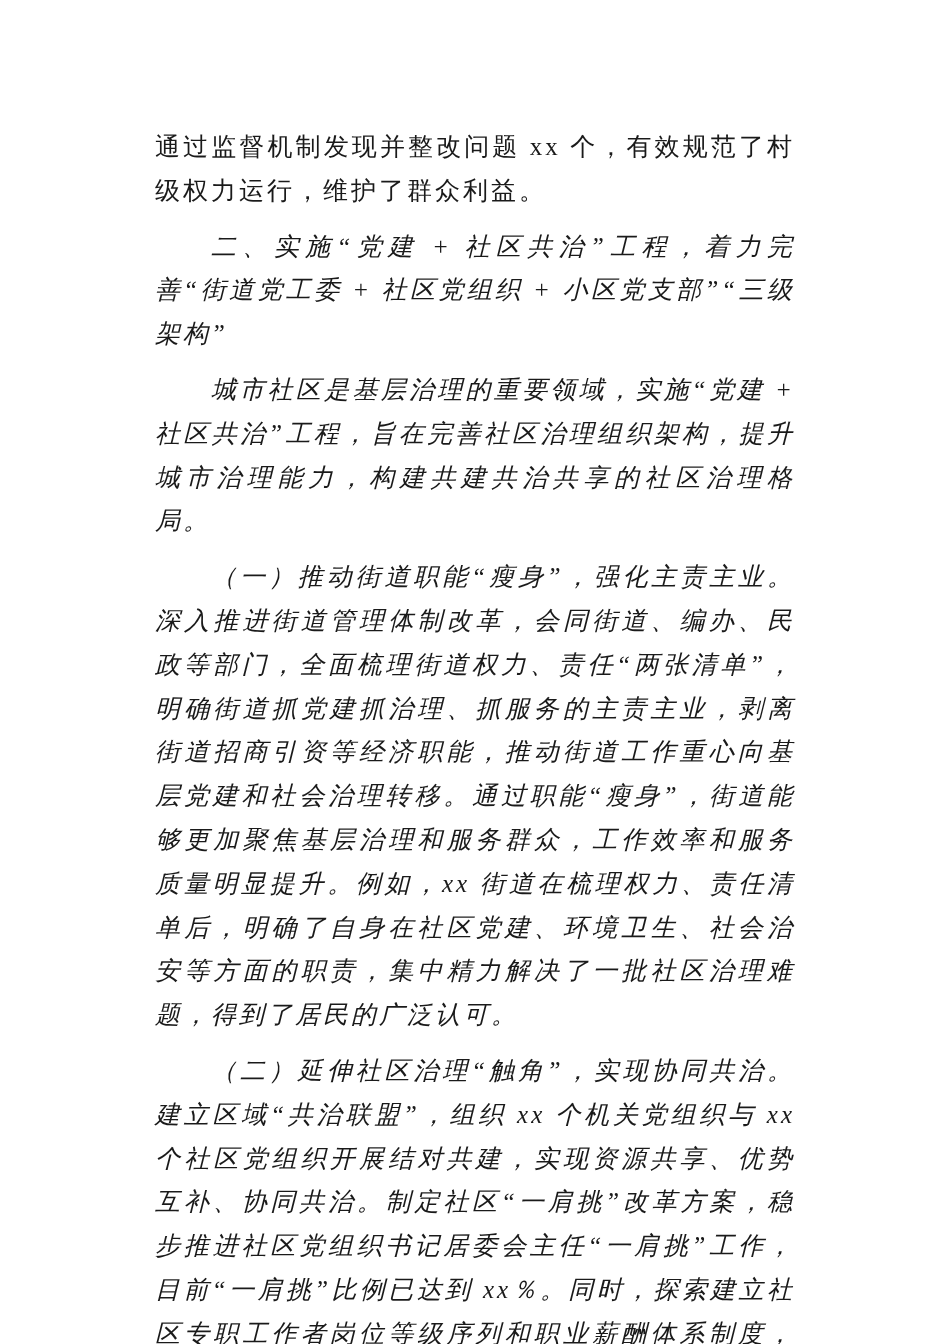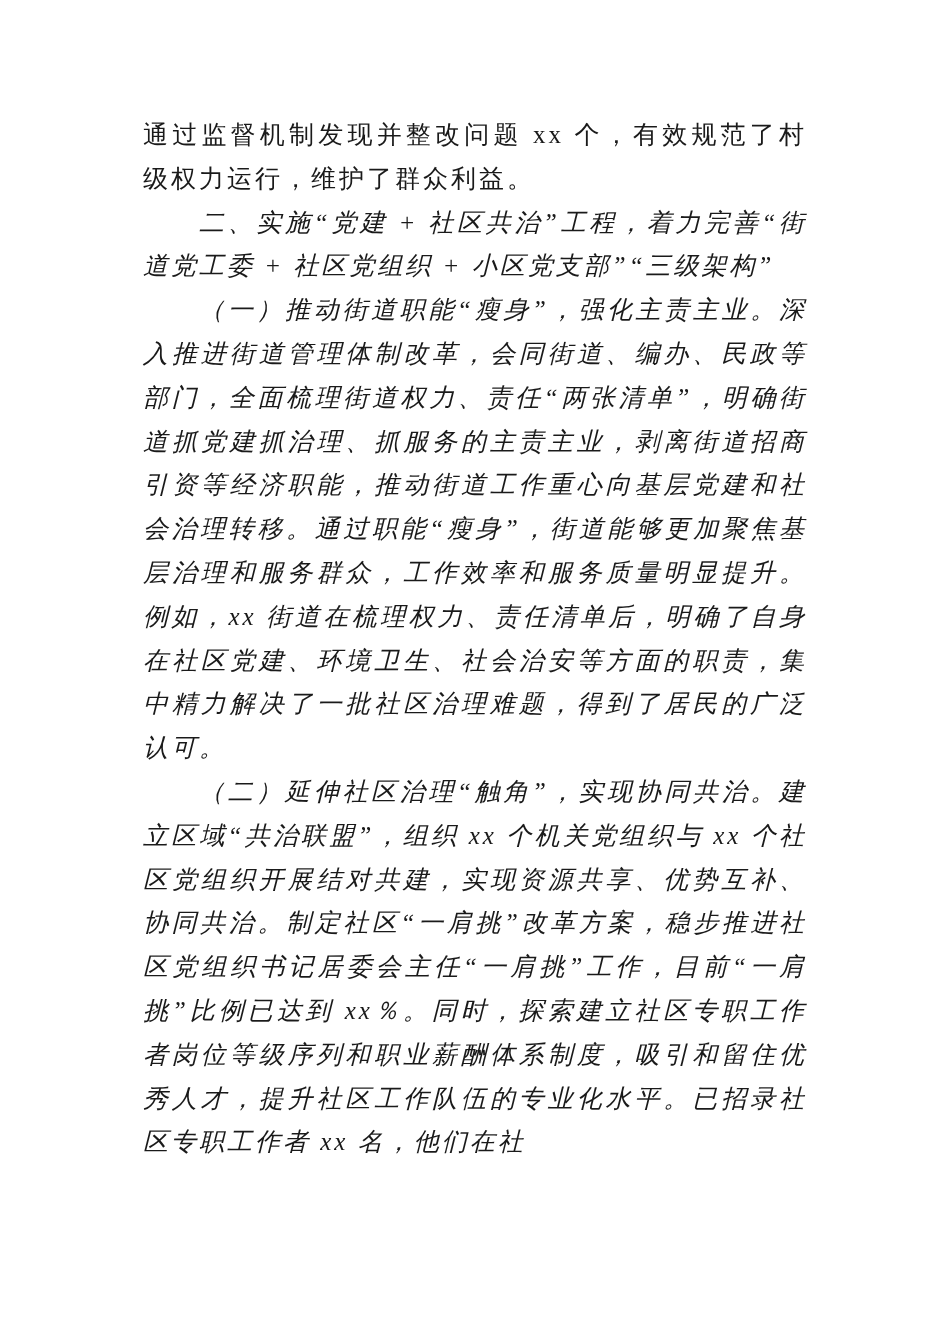--- a/index.html
+++ b/index.html
@@ -20,34 +20,35 @@
     width: 664px;
     font-family: "Liberation Serif", "DejaVu Serif", serif;
     font-size: 25px;
     line-height: 43.8px;
     letter-spacing: 3px;
     color: #1a1a1a;
     text-align: justify;
     text-justify: inter-character;
   }
   .para {
-    margin: 0;
+    margin: 12px;
     padding: 0;
   }
   .para.indent {
     text-indent: 56px;
     font-style: italic;
   }
   .para.no-indent {
     text-indent: 0;
   }
 </style>
 </head>
 <body>
 
 <div class="page">
   <div class="content">
     <p class="para no-indent">通过监督机制发现并整改问题 xx 个，有效规范了村级权力运行，维护了群众利益。</p>
     <p class="para indent">二、实施“党建 + 社区共治”工程，着力完善“街道党工委 + 社区党组织 + 小区党支部”“三级架构”</p>
+    <p class="para indent">城市社区是基层治理的重要领域，实施“党建 + 社区共治”工程，旨在完善社区治理组织架构，提升城市治理能力，构建共建共治共享的社区治理格局。</p>
     <p class="para indent">（一）推动街道职能“瘦身”，强化主责主业。深入推进街道管理体制改革，会同街道、编办、民政等部门，全面梳理街道权力、责任“两张清单”，明确街道抓党建抓治理、抓服务的主责主业，剥离街道招商引资等经济职能，推动街道工作重心向基层党建和社会治理转移。通过职能“瘦身”，街道能够更加聚焦基层治理和服务群众，工作效率和服务质量明显提升。例如，xx 街道在梳理权力、责任清单后，明确了自身在社区党建、环境卫生、社会治安等方面的职责，集中精力解决了一批社区治理难题，得到了居民的广泛认可。</p>
     <p class="para indent">（二）延伸社区治理“触角”，实现协同共治。建立区域“共治联盟”，组织 xx 个机关党组织与 xx 个社区党组织开展结对共建，实现资源共享、优势互补、协同共治。制定社区“一肩挑”改革方案，稳步推进社区党组织书记居委会主任“一肩挑”工作，目前“一肩挑”比例已达到 xx％。同时，探索建立社区专职工作者岗位等级序列和职业薪酬体系制度，吸引和留住优秀人才，提升社区工作队伍的专业化水平。已招录社区专职工作者 xx 名，他们在社</p>
   </div>
 </div>
 
 </body></html>

